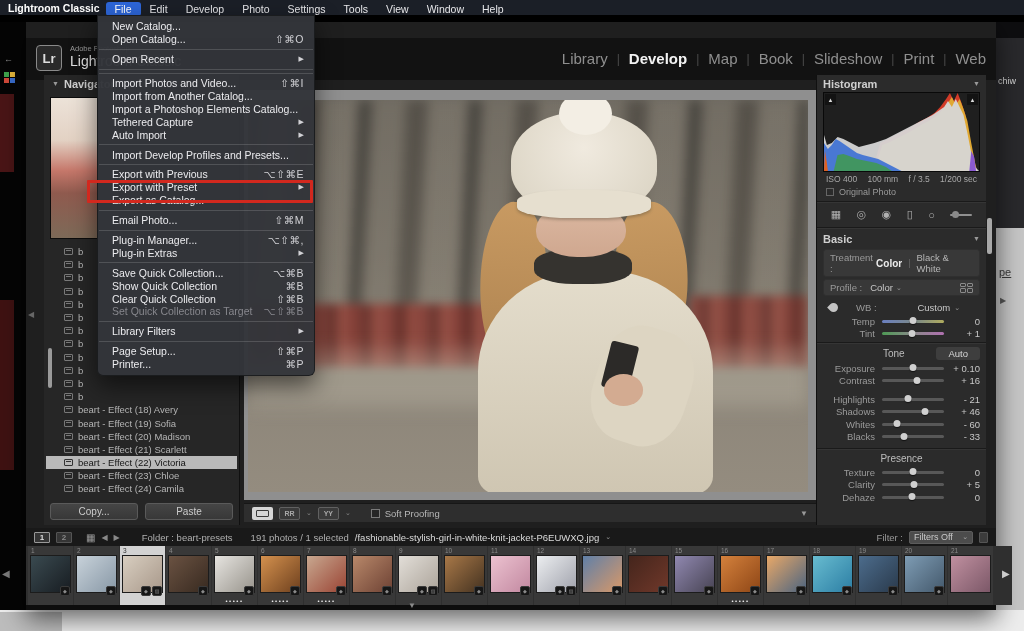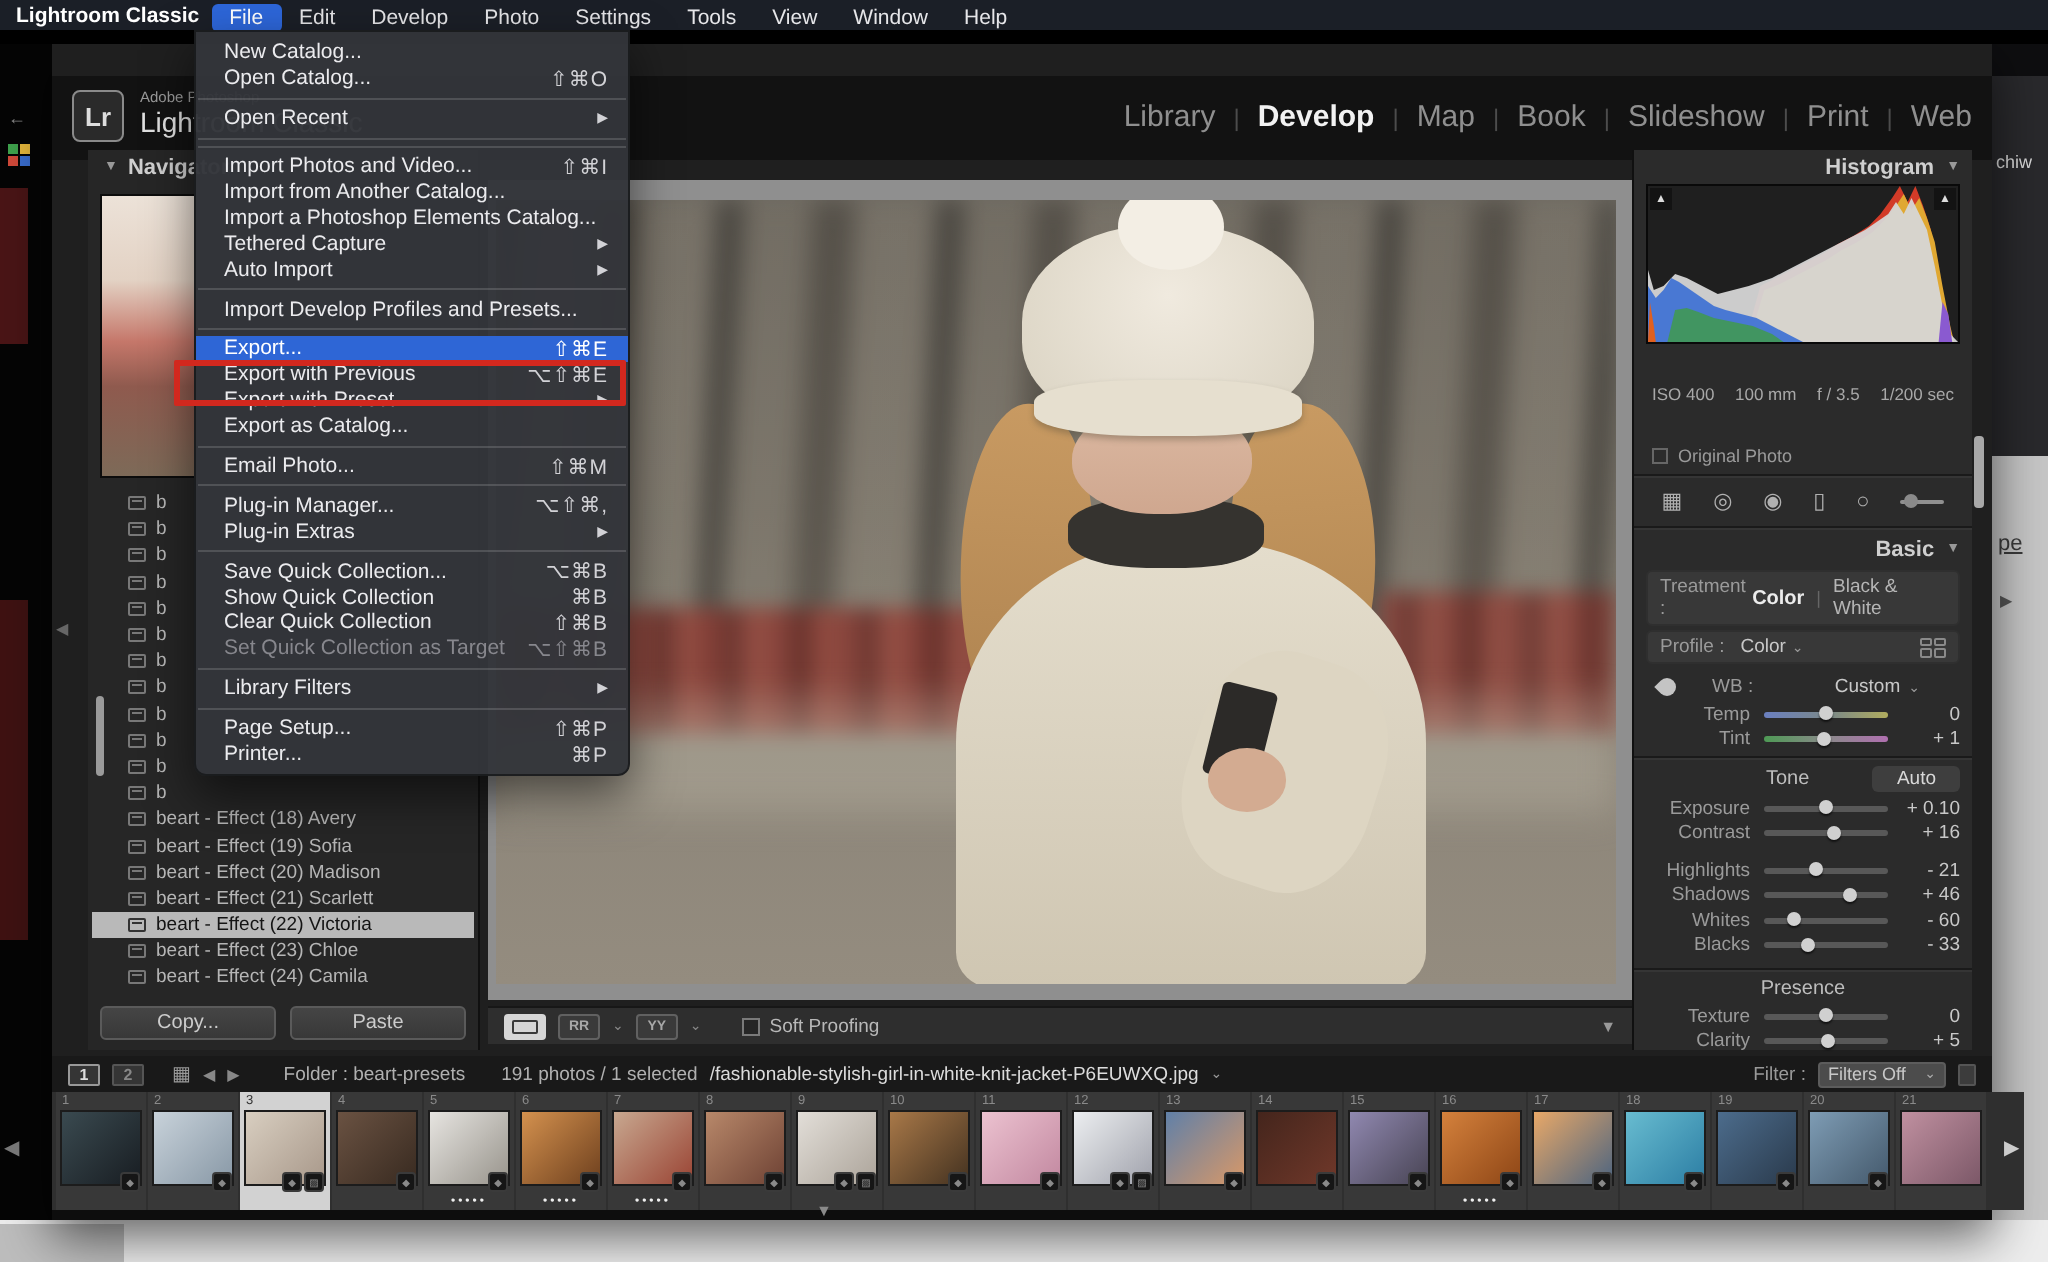--- a/index.html
+++ b/index.html
@@ -95,27 +95,27 @@
   .vbox.loupe i { display:block; width:13px; height:7px; border:1px solid #3a3a3a; border-radius:1px; }
   .vbox.ba { width:21px; background:#3a3a3a; border:1px solid #616161; color:#a8a8a8; letter-spacing:0; font-weight:bold; }
   .tiny-caret { color:#888; font-size:7px; }
   #softproof { display:flex; align-items:center; gap:5px; margin-left:14px; }
   #softproof .cb { width:9px; height:9px; border:1px solid #7a7a7a; background:#262626; }
   #softproof .lbl { color:#b8b8b8; font-size:9.5px; }
   #maintoolbar .endarr { margin-left:auto; color:#999; font-size:8px; }
 
   
   #rightpanel { position:absolute; left:790px; top:53px; width:170px; height:450px; background:#2b2b2b; border-left:1px solid #101010; padding:0 6px; }
-  .sechdr { display:flex; align-items:center; justify-content:flex-end; gap:6px; height:17px; color:#cfcfcf; font-size:11px; font-weight:bold; }
+  .sechdr { display:flex; align-items:center; justify-content:space-between; gap:6px; height:17px; color:#cfcfcf; font-size:11px; font-weight:bold; }
   .sechdr .arr { color:#999; font-size:7px; font-weight:normal; }
   #histbox { position:relative; height:80px; background:#1f1f1f; border:1px solid #090909; }
   #histbox svg { position:absolute; left:0; top:0; width:100%; height:100%; }
   .clipbox { position:absolute; width:11px; height:11px; background:rgba(18,18,18,.85); color:#ddd; font-size:6px; display:flex; align-items:center; justify-content:center; z-index:2; }
   .clipbox.tl2 { left:1px; top:1px; } .clipbox.tr { right:1px; top:1px; }
-  #histmeta { display:flex; justify-content:space-between; padding:20px 3px; color:#a8a8a8; font-size:8.5px; }
+  #histmeta { display:flex; justify-content:space-between; padding:2px 3px; color:#a8a8a8; font-size:8.5px; }
   #origrow { display:flex; align-items:center; gap:5px; padding:1px 3px 2px; color:#9a9a9a; font-size:9px; }
   #origrow .cb { width:8px; height:8px; border:1px solid #666; }
   .rdivider { border-top:1px solid #1a1a1a; box-shadow:0 1px 0 rgba(255,255,255,.05); margin:2px -6px; }
   #toolsrow { height:21px; display:flex; align-items:center; justify-content:space-around; color:#b0b0b0; }
   #toolsrow .ti { font-size:11px; }
   #toolsrow .brushslider { width:22px; height:2px; background:#909090; border-radius:1px; position:relative; }
   #toolsrow .brushslider::before { content:""; position:absolute; left:2px; top:-2.5px; width:7px; height:7px; border-radius:50%; background:#8a8a8a; }
   .rpbox { background:#383838; border:1px solid #2f2f2f; border-radius:3px; margin:2px 0; padding:2px 6px; display:flex; align-items:center; }
   .rpbox .dim { color:#9a9a9a; font-size:9.5px; }
   #treatrow .on { margin-left:auto; color:#ececec; font-size:10px; font-weight:bold; }
@@ -739,24 +739,20 @@
     </div>
     <div class="mi">
       <span class="lbl">Auto Import</span>
       <span class="subarr">▶</span>
     </div>
     <div class="msep"></div>
     <div class="mi">
       <span class="lbl">Import Develop Profiles and Presets...</span>
     </div>
     <div class="msep"></div>
-    <div class="mi hl">
-      <span class="lbl">Export...</span>
-      <span class="sc">⇧⌘E</span>
-    </div>
     <div class="mi">
       <span class="lbl">Export with Previous</span>
       <span class="sc">⌥⇧⌘E</span>
     </div>
     <div class="mi">
       <span class="lbl">Export with Preset</span>
       <span class="subarr">▶</span>
     </div>
     <div class="mi">
       <span class="lbl">Export as Catalog...</span>

